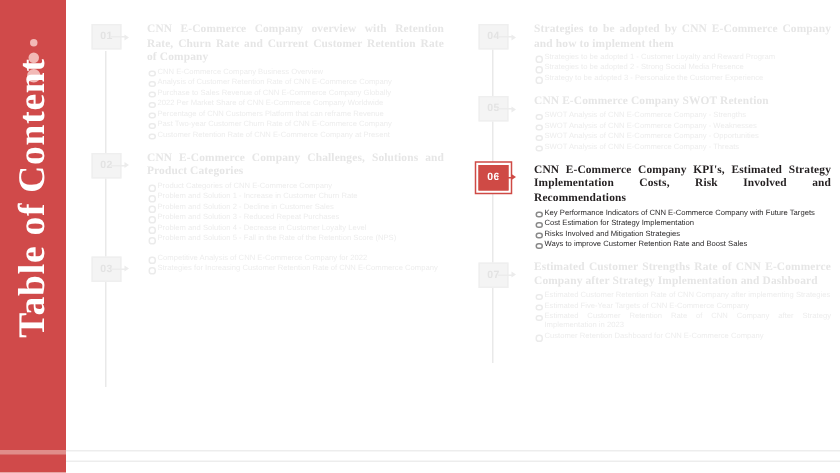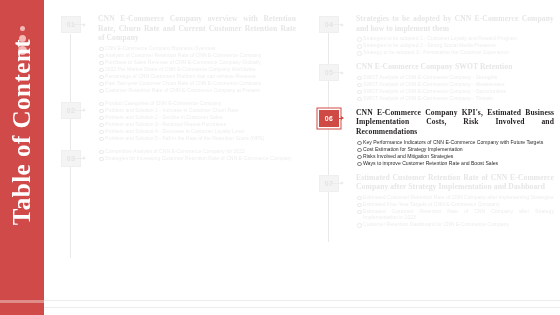--- a/index.html
+++ b/index.html
@@ -235,20 +235,21 @@
             </ul>
           </div>
         </div>
 
         <div class="item">
           <div class="badge-wrap">
             <div class="badge">02</div>
           </div>
           <span class="connector"></span>
           <div class="body">
+            <div class="item-title">CNN E-Commerce Company Challenges, Solutions and Product Categories</div>
             <ul class="bullets">
               <li>Product Categories of CNN E-Commerce Company</li>
               <li>Problem and Solution 1 - Increase in Customer Churn Rate</li>
               <li>Problem and Solution 2 - Decline in Customer Sales</li>
               <li>Problem and Solution 3 - Reduced Repeat Purchases</li>
               <li>Problem and Solution 4 - Decrease in Customer Loyalty Level</li>
               <li>Problem and Solution 5 - Fall in the Rate of the Retention Score (NPS)</li>
             </ul>
           </div>
         </div>
@@ -300,37 +301,37 @@
             </ul>
           </div>
         </div>
 
         <div class="item active">
           <div class="badge-wrap">
             <div class="badge">06</div>
           </div>
           <span class="connector"></span>
           <div class="body">
-            <div class="item-title">CNN E-Commerce Company KPI's, Estimated Business Implementation Costs, Risk Involved and Recommendations</div>
+            <div class="item-title">CNN E-Commerce Company KPI's, Estimated Strategy Implementation Costs, Risk Involved and Recommendations</div>
             <ul class="bullets">
               <li>Key Performance Indicators of CNN E-Commerce Company with Future Targets</li>
               <li>Cost Estimation for Strategy Implementation</li>
               <li>Risks Involved and Mitigation Strategies</li>
               <li>Ways to improve Customer Retention Rate and Boost Sales</li>
             </ul>
           </div>
         </div>
 
         <div class="item">
           <div class="badge-wrap">
             <div class="badge">07</div>
           </div>
           <span class="connector"></span>
           <div class="body">
-            <div class="item-title">Estimated Customer Retention Rate of CNN E-Commerce Company after Strategy Implementation and Dashboard</div>
+            <div class="item-title">Estimated Customer Strengths Rate of CNN E-Commerce Company after Strategy Implementation and Dashboard</div>
             <ul class="bullets">
               <li>Estimated Customer Retention Rate of CNN Company after implementing Strategies</li>
               <li>Estimated Five-Year Targets of CNN E-Commerce Company</li>
               <li>Estimated Customer Retention Rate of CNN Company after Strategy Implementation in 2023</li>
               <li>Customer Retention Dashboard for CNN E-Commerce Company</li>
             </ul>
           </div>
         </div>
       </div>
 

